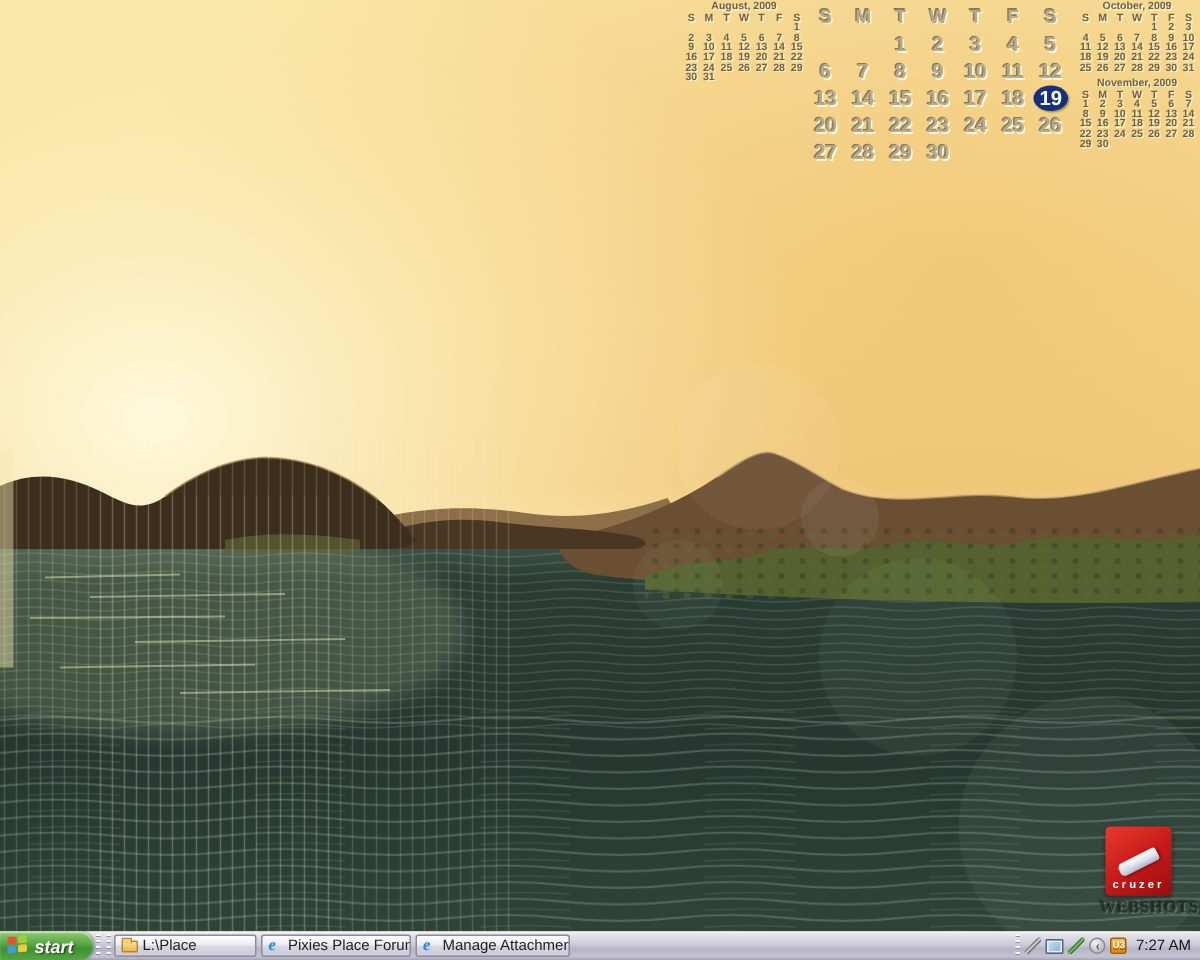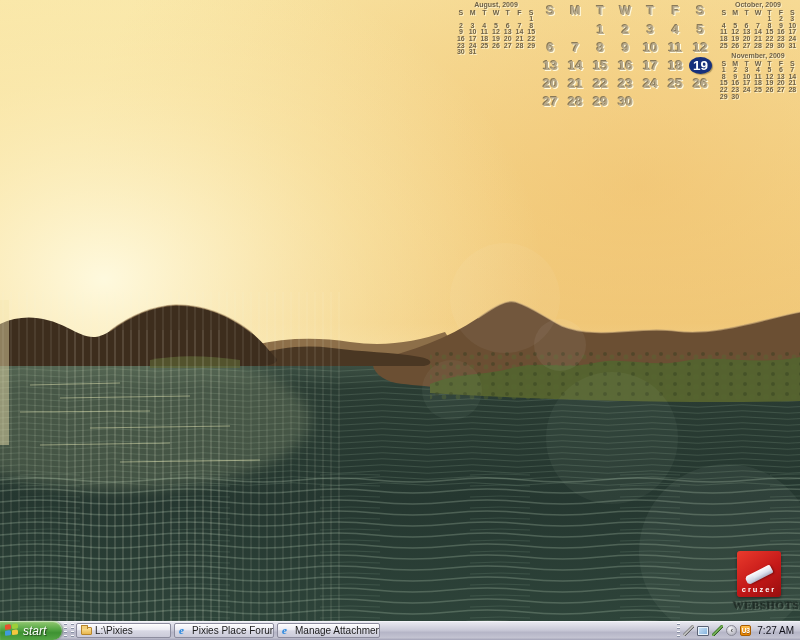--- a/index.html
+++ b/index.html
@@ -48,21 +48,21 @@
               text-shadow:1px 1px 0 rgba(170,185,170,0.28), -1px -1px 1px rgba(0,0,0,0.35);font-family:Liberation Serif, serif; }
 
   
   .taskbar { position:absolute; left:0; top:621px; width:800px; height:19px;
              background:linear-gradient(180deg,#fafafd 0%,#e6e6ee 8%,#c9c9d7 48%,#b5b5c7 60%,#c3c3d1 88%,#a2a2b6 100%); }
   .start-btn { position:absolute; left:0; top:0; height:19px; width:62px;
                background:linear-gradient(180deg,#96ca74 0%,#5aaa48 40%,#3e9232 62%,#54a544 100%);
                border-radius:0 9px 9px 0; display:flex; align-items:center; gap:4px;
                padding-left:5px; box-shadow:inset 0 1px 1px rgba(255,255,255,0.55), 1px 0 2px rgba(40,80,30,0.5);
                cursor:pointer; }
-  .start-label { color:#ffffff; font-size:12px; font-weight:normal; font-style:italic;
+  .start-label { color:#ffffff; font-size:12px; font-weight:bold; font-style:italic;
                  text-shadow:1px 1px 1px rgba(0,0,0,0.55); }
   .flag { width:14px; height:13px; display:grid; grid-template-columns:6px 6px;
           grid-template-rows:5px 5px; gap:1px; transform:skewY(-6deg); }
   .flag span { border-radius:1px 2px 1px 1px; }
   .flag .f1 { background:#e8502e; } .flag .f2 { background:#9ccf3a; }
   .flag .f3 { background:#3f9bdc; } .flag .f4 { background:#f3c73f; }
 
   .grip { position:absolute; top:2px; width:3px; height:15px;
           background:repeating-linear-gradient(180deg, rgba(255,255,255,0.9) 0 1px, #8890a4 1px 2px, transparent 2px 4px); }
 
@@ -403,21 +403,21 @@
           <span class="f4"></span>
       </span>
       <span class="start-label">start</span>
     </div>
 
     <div class="grip" style="left:64px;"></div>
     <div class="grip" style="left:71px;"></div>
 
     <div class="tb-btn" style="left:76px; width:95px;">
       <span class="icon-folder"></span>
-      <span>L:\Pixies</span>
+      <span>L:\Place</span>
     </div>
 
     <div class="tb-btn" style="left:174px; width:100px;">
       <span class="icon-ie">e</span>
       <span>Pixies Place Forums - ...</span>
     </div>
 
     <div class="tb-btn" style="left:277px; width:103px;">
       <span class="icon-ie">e</span>
       <span>Manage Attachments...</span>

